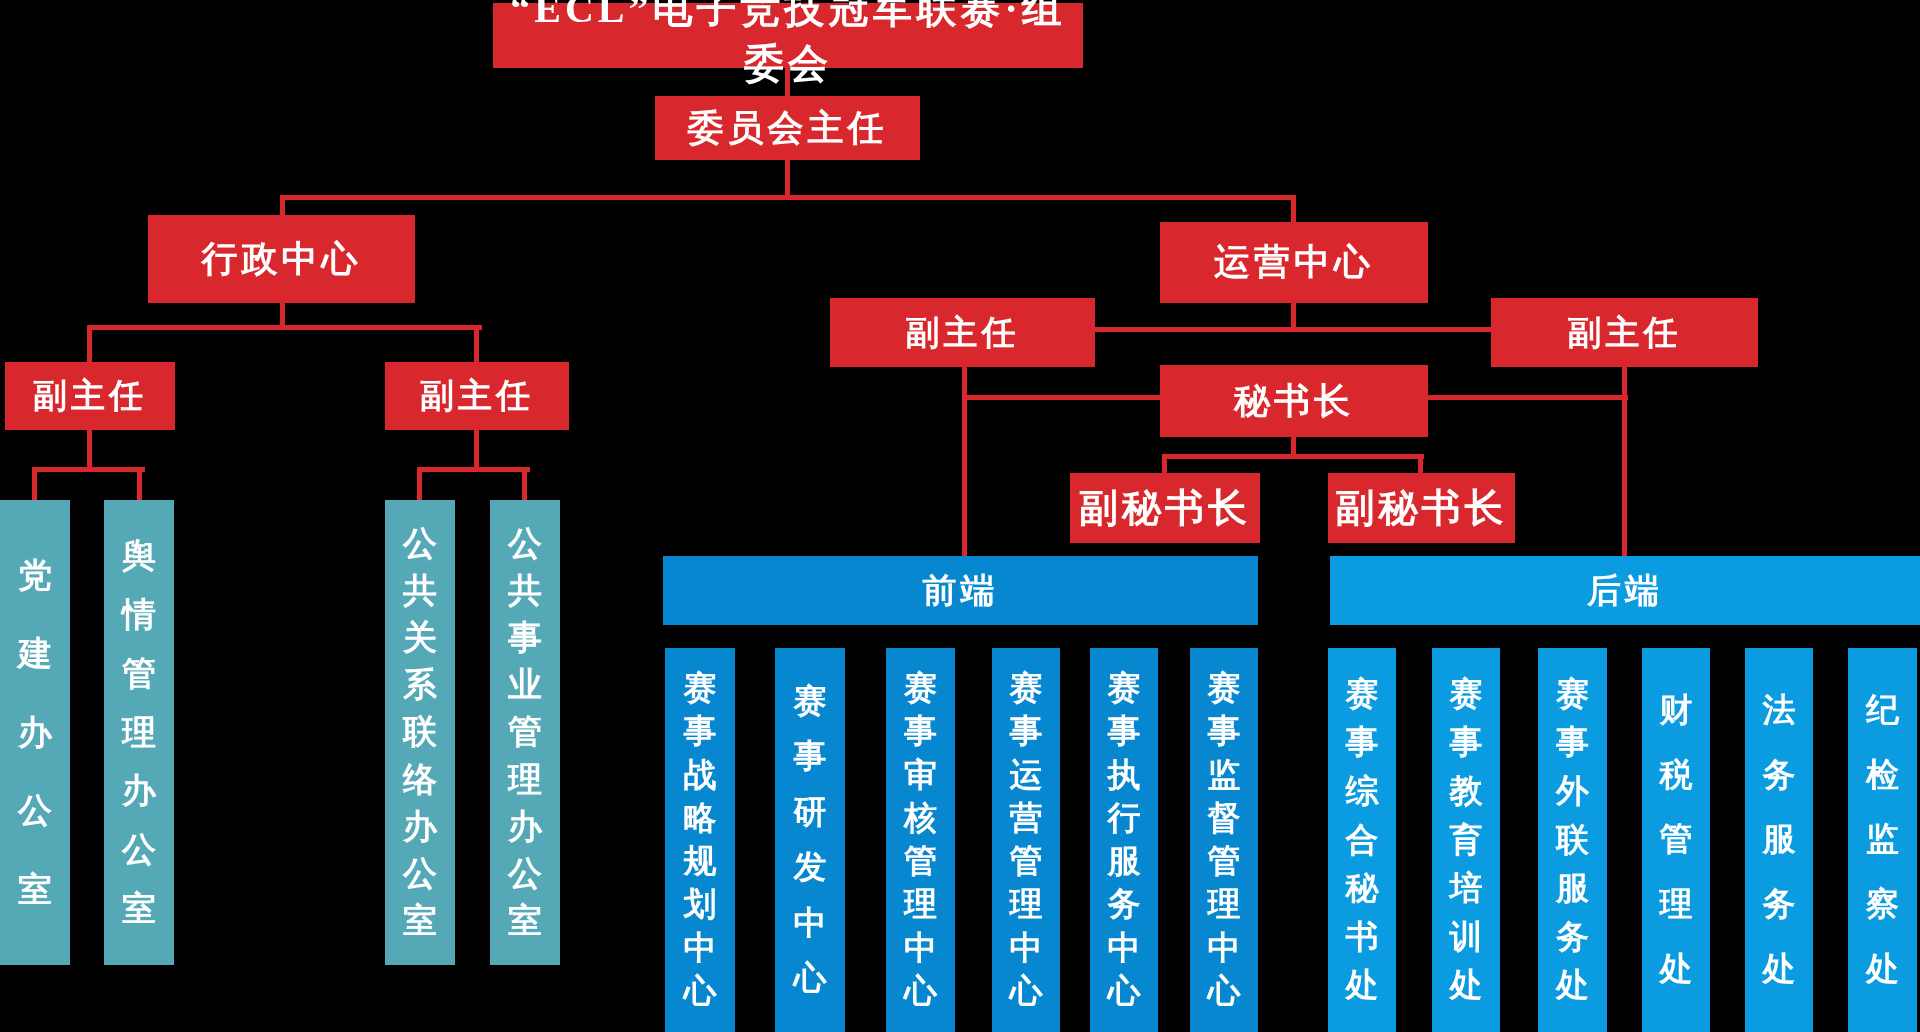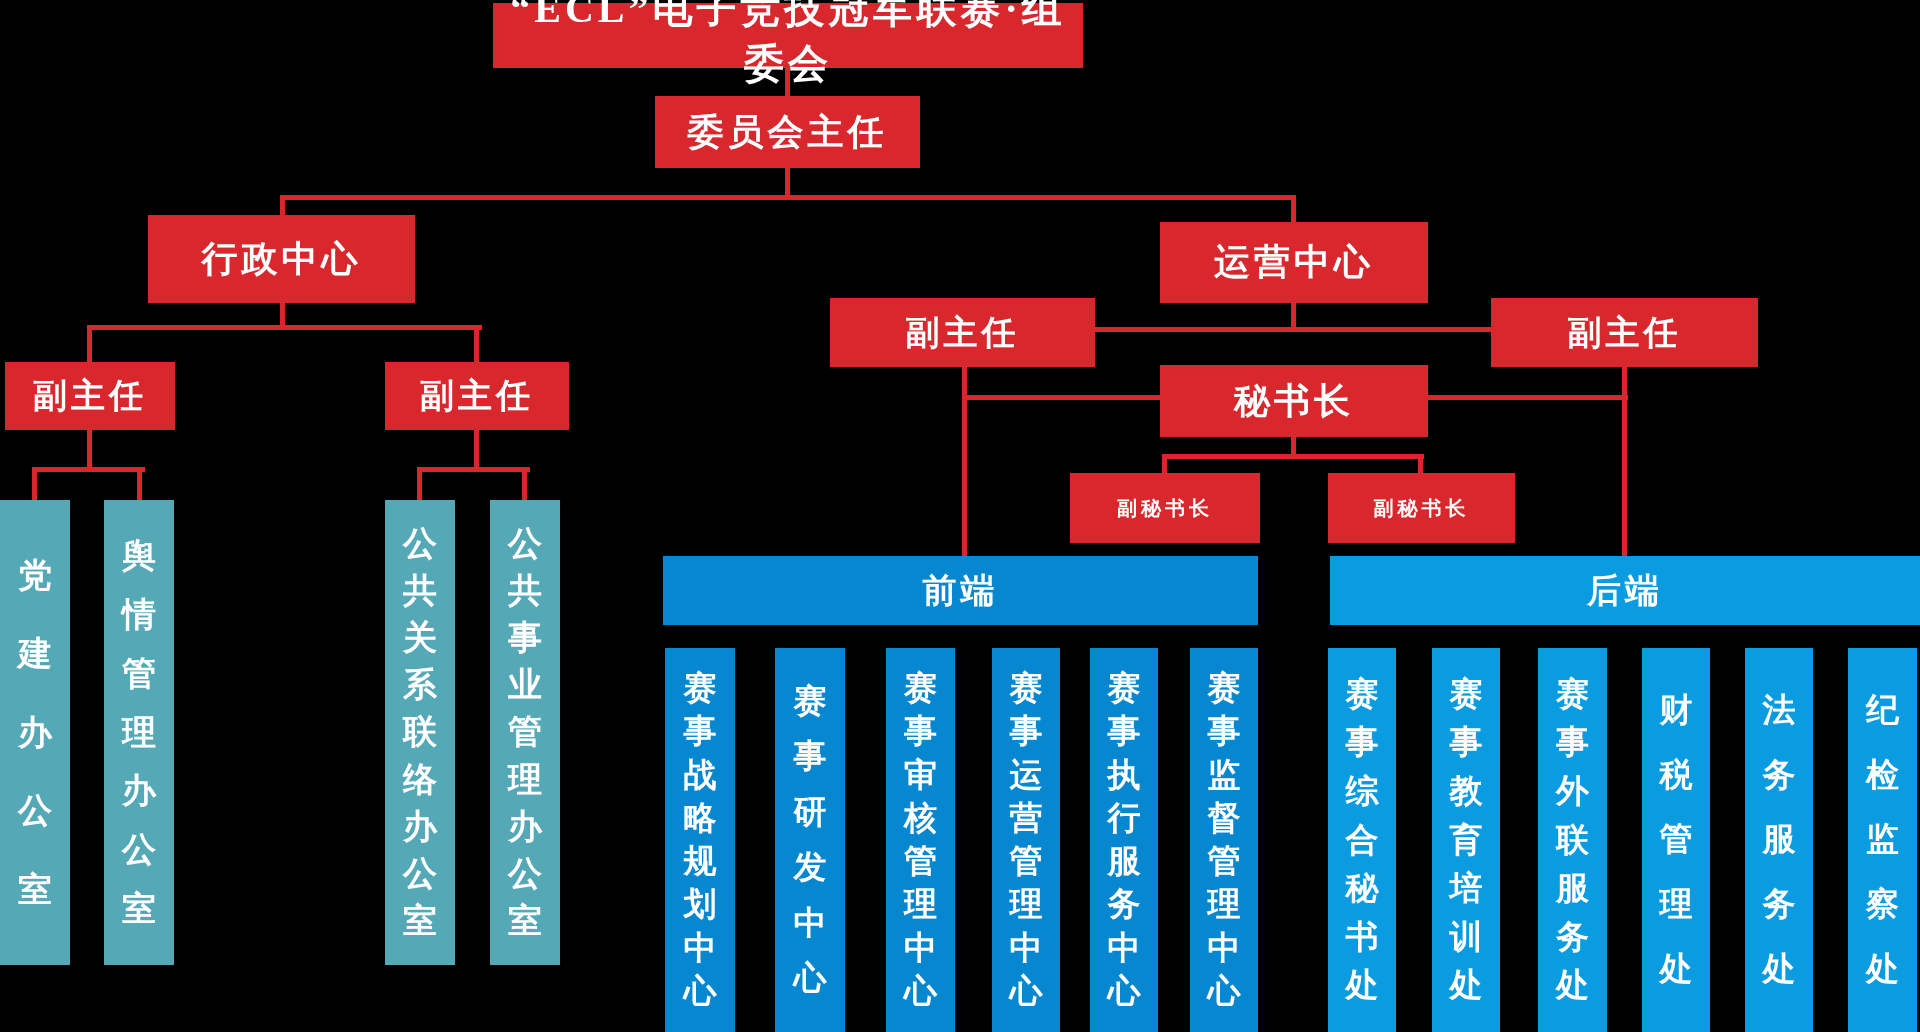--- a/index.html
+++ b/index.html
@@ -21,21 +21,21 @@
     padding:14px 0;box-sizing:border-box;
   }
   .vcol.teal{background:#55A9B7;font-size:34px;}
   .vcol.fblue{background:#0687D0;font-size:33px;}
   .vcol.bblue{background:#0A9BE0;font-size:33px;}
   .vcol div{line-height:1;}
   .line{position:absolute;background:#D9282D;}
   .fs40{font-size:40px;}
   .fs36{font-size:36px;}
   .fs34{font-size:34px;}
-  .fs32{font-size:20px;}
+  .fs32{font-size:39px;}
 </style>
 </head>
 <body>
 
 <div id="canvas">
 
   <div>
     <div class="line" style="left:785px;top:66px;width:5px;height:36px;"></div>
     <div class="line" style="left:785px;top:156px;width:5px;height:44px;"></div>
     <div class="line" style="left:280px;top:195px;width:1016px;height:5px;"></div>
@@ -65,21 +65,21 @@
     <div class="line" style="left:1622px;top:365px;width:5px;height:194px;"></div>
 
     <div class="line" style="left:1291px;top:435px;width:5px;height:24px;"></div>
     <div class="line" style="left:1162px;top:454px;width:262px;height:5px;"></div>
     <div class="line" style="left:1162px;top:454px;width:5px;height:21px;"></div>
     <div class="line" style="left:1418px;top:454px;width:5px;height:21px;"></div>
   </div>
 
   <div class="box fs40" style="left:493px;top:3px;width:590px;height:65px;">“ECL”电子竞技冠军联赛·组委会</div>
 
-  <div class="box fs36" style="left:655px;top:96px;width:265px;height:72px;">委员会主任</div>
+  <div class="box fs36" style="left:655px;top:96px;width:265px;height:64px;">委员会主任</div>
 
   <div class="box fs36" style="left:148px;top:215px;width:267px;height:88px;">行政中心</div>
 
   <div class="box fs36" style="left:1160px;top:222px;width:268px;height:81px;">运营中心</div>
 
   <div class="box fs34" style="left:5px;top:362px;width:170px;height:68px;">副主任</div>
 
   <div class="box fs34" style="left:385px;top:362px;width:184px;height:68px;">副主任</div>
 
   <div class="box fs34" style="left:830px;top:298px;width:265px;height:69px;">副主任</div>

